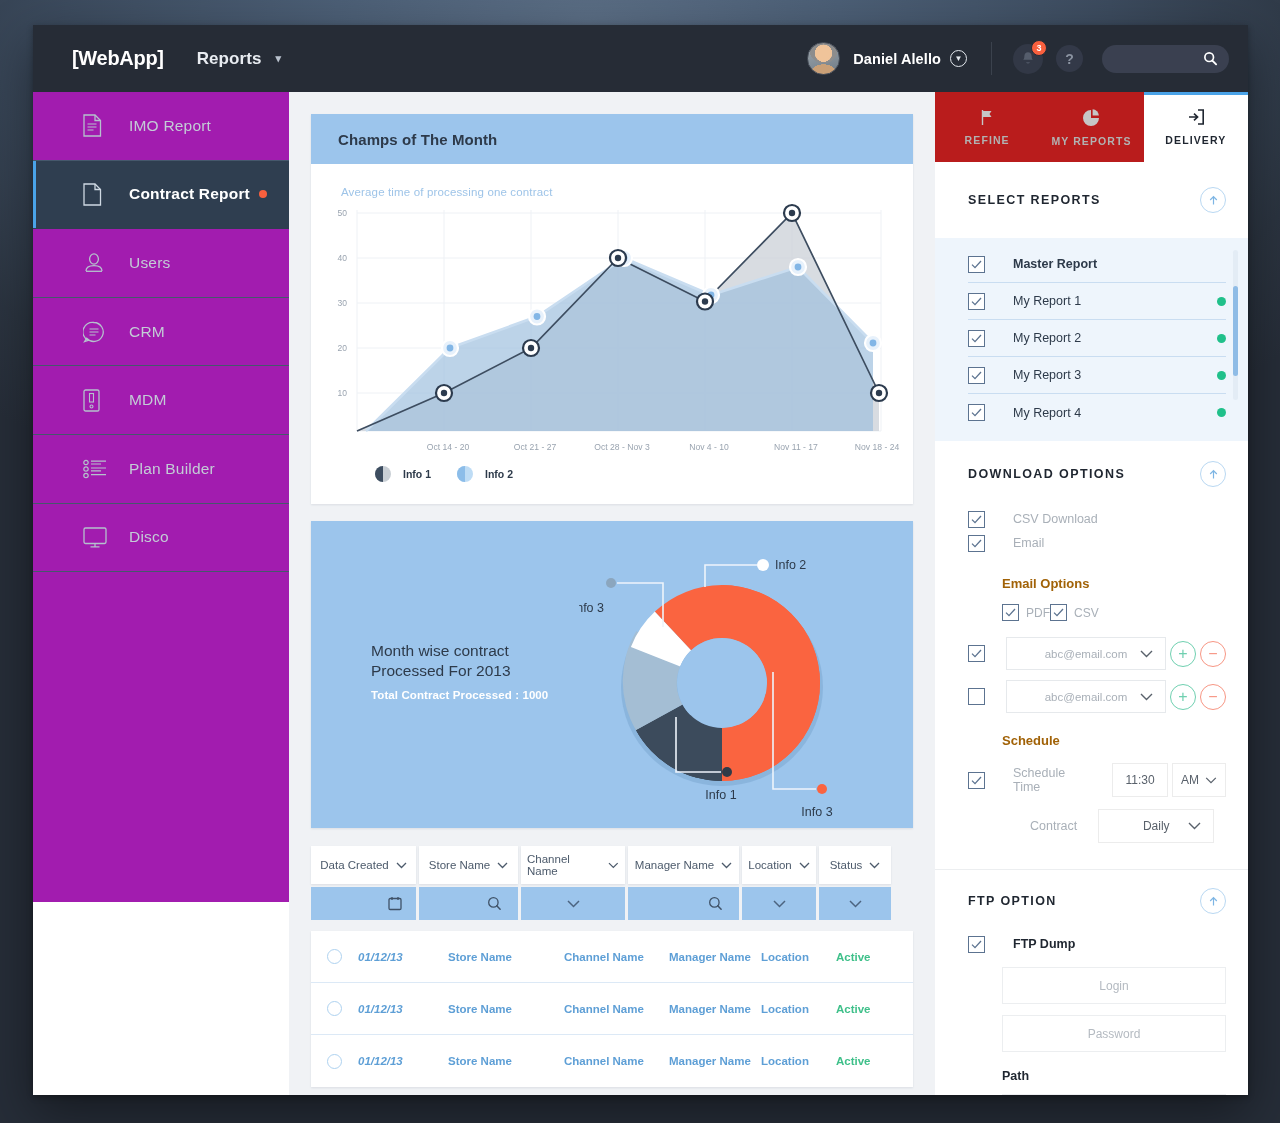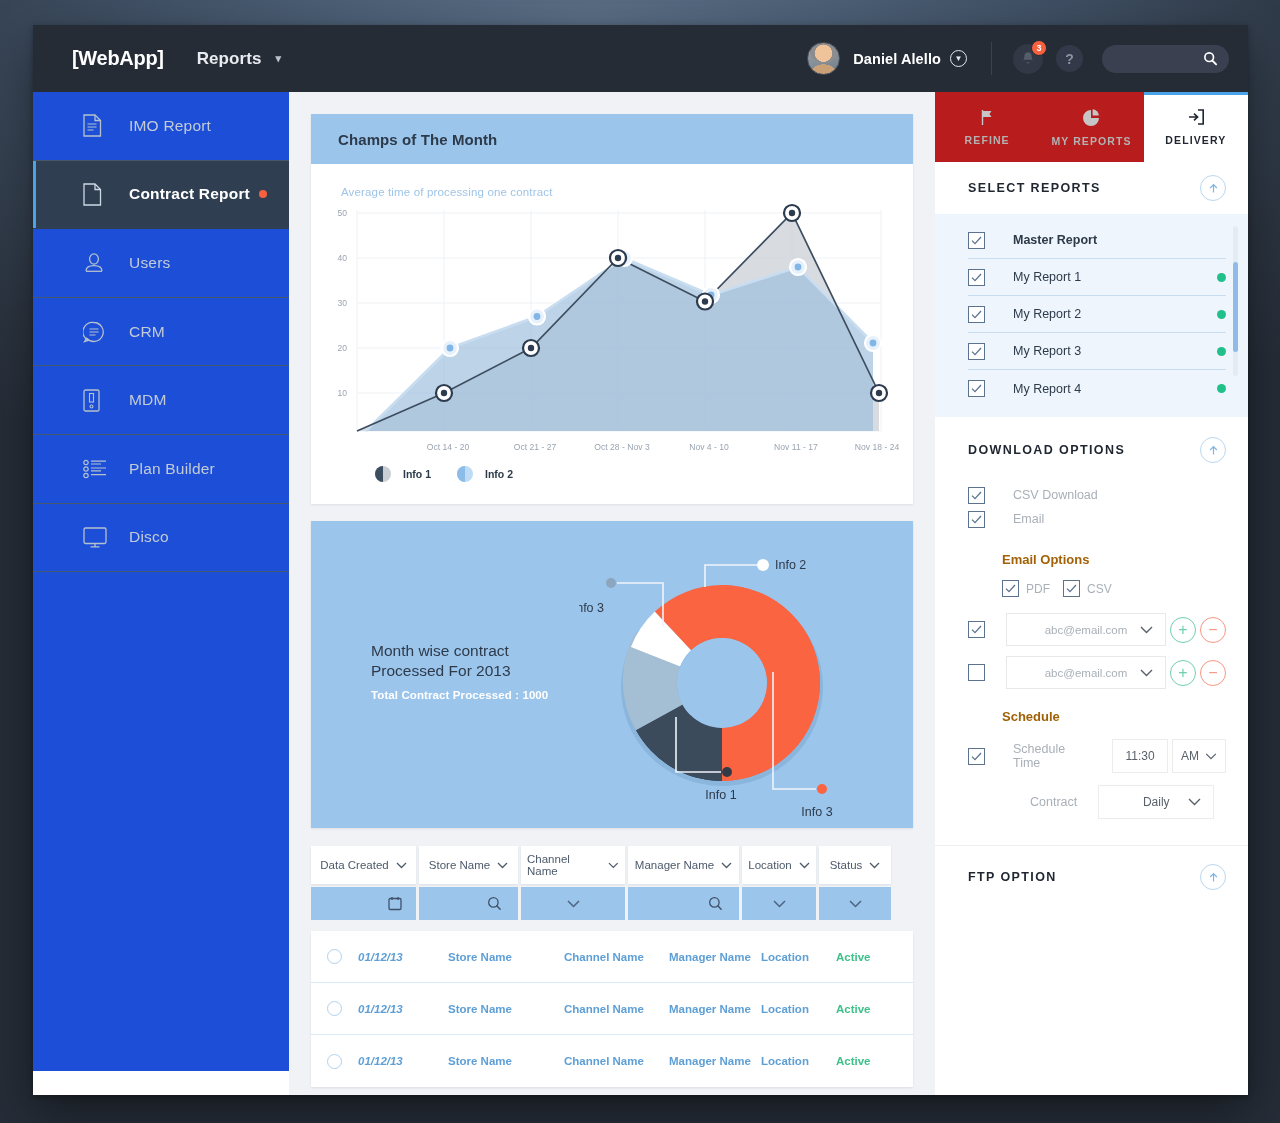--- a/index.html
+++ b/index.html
@@ -59,22 +59,22 @@
     display:flex;align-items:center;justify-content:center;
     color:#8b93a1; font-size:14px; font-weight:bold; margin-left:13px;
   }
   .searchbox {
     margin-left:19px; width:127px; height:28px; border-radius:14px; background:#3a4050;
     display:flex; align-items:center; justify-content:flex-end; padding-right:11px;
   }
 
   
   .sidebar {
-    position:absolute; left:0; top:67px; width:256px; height:979px;
-    background:#1d4ed8;
+    position:absolute; left:0; top:67px; width:256px; height:810px;
+    background:#a21caf;
   }
   .side-item {
     position:relative; height:68.6px; display:flex; align-items:center;
     padding-left:50px; border-bottom:1px solid #46586c;
   }
   .side-item .ico { width:26px; display:flex; align-items:center; justify-content:flex-start; flex:0 0 26px;}
   .side-item .lbl { color:#c3ccd6; font-size:15.5px; margin-left:20px; letter-spacing:0.2px;}
   .side-item.active { background:#2f3e50; border-bottom-color:#2f3e50; }
   .side-item.active .lbl { color:#fff; font-weight:bold; }
   .side-item.active::before {
@@ -137,21 +137,21 @@
   .tab {
     flex:1; display:flex; flex-direction:column; align-items:center; justify-content:center;
     background:#b91c1c; gap:8px; position:relative;
   }
   .tab .tlabel { font-size:10.5px; letter-spacing:1.1px; color:#b2b2b2; font-weight:bold;}
   .tab.active { background:#fff; }
   .tab.active .tlabel { color:#1f2630; }
   .tab.active::before { content:""; position:absolute; left:0; right:0; top:0; height:3px; background:#4aa3e8;}
 
   .sec-head {
-    height:52px; display:flex; align-items:center; padding:0 22px 0 33px;
+    height:76px; display:flex; align-items:center; padding:0 22px 0 33px;
     font-size:12.5px; letter-spacing:1.4px; color:#1f2630; font-weight:bold;
   }
   .collapse-btn {
     margin-left:auto; width:26px; height:26px; border-radius:50%; border:1.4px solid #b9d8f2;
     display:flex;align-items:center;justify-content:center; color:#7db5e4;
   }
   .reports-box { background:#eef5fc; padding:8px 0 10px 0; position:relative; }
   .rrow {
     display:flex; align-items:center; height:37px; margin:0 22px 0 33px;
     border-bottom:1px solid #c9ddf1;
@@ -164,21 +164,21 @@
   .rlabel { font-size:12.5px; color:#2d3a4a; margin-left:28px; }
   .rlabel.bold { font-weight:bold; }
   .gdot { width:9px;height:9px;border-radius:50%;background:#20c08a; margin-left:auto;}
   .rscroll { position:absolute; right:10px; top:12px; width:5px; height:150px; background:#e3ecf5; border-radius:3px;}
   .rscroll i { position:absolute; left:0; top:36px; width:5px; height:90px; background:#8fbce6; border-radius:3px; display:block;}
 
   .dl-body { padding:0 22px 0 33px; }
   .opt-line { display:flex; align-items:center; height:24px; margin-bottom:0px;}
   .opt-line .ol { font-size:12.5px; color:#a9b0b8; margin-left:28px; }
   .sublabel { font-size:13px; color:#a16207; font-weight:bold; margin:21px 0 13px 34px; }
-  .pdfcsv { display:flex; align-items:center; gap:13px; margin-left:34px; }
+  .pdfcsv { display:flex; align-items:center; margin-left:34px; }
   .pdfcsv .pc { display:flex; align-items:center; gap:7px; font-size:12px; color:#a9b0b8; }
   .email-row { display:flex; align-items:center; gap:4px; margin-top:16px; }
   .email-row .chk { margin-right:17px;}
   .select {
     flex:1; height:33px; border:1px solid #e6e9ec; display:flex; align-items:center;
     justify-content:center; font-size:11.5px; color:#a9b0b8; gap:14px; position:relative;
   }
   .select .cv { position:absolute; right:12px; color:#59616b; }
   .rnd { width:26px;height:26px;border-radius:50%; display:flex;align-items:center;justify-content:center;
     font-size:16px; line-height:1; flex:0 0 26px;}
@@ -784,14 +784,30 @@
 
     <div class="sec-head" style="height:62px">
       <span>FTP OPTION</span>
       <span class="collapse-btn">
         <svg width="11" height="11" viewBox="0 0 11 11" fill="none">
           <path d="M5.5 9.5V1.8M2.2 5 5.5 1.7 8.8 5" stroke="#7db5e4" stroke-width="1.2"></path>
         </svg>
       </span>
     </div>
 
+    <div class="ftp-body">
+      <div class="opt-line">
+        <span class="chk">
+          <svg width="11" height="9" viewBox="0 0 11 9">
+              <polyline points="1,4.6 4,7.6 10,1" fill="none" stroke="#5c7390" stroke-width="1.3"></polyline>
+            </svg>
+        </span>
+        <span class="ol" style="color:#1f2630; font-weight:bold;">FTP Dump</span>
+      </div>
+
+      <div class="inp" style="margin-left:34px;">Login</div>
+      <div class="inp" style="margin-left:34px;">Password</div>
+
+      <div class="path-lbl">Path</div>
+      <div class="inp" style="margin-left:34px; height:22px;"></div>
+    </div>
   </div>
 </div>
 
 </body></html>

